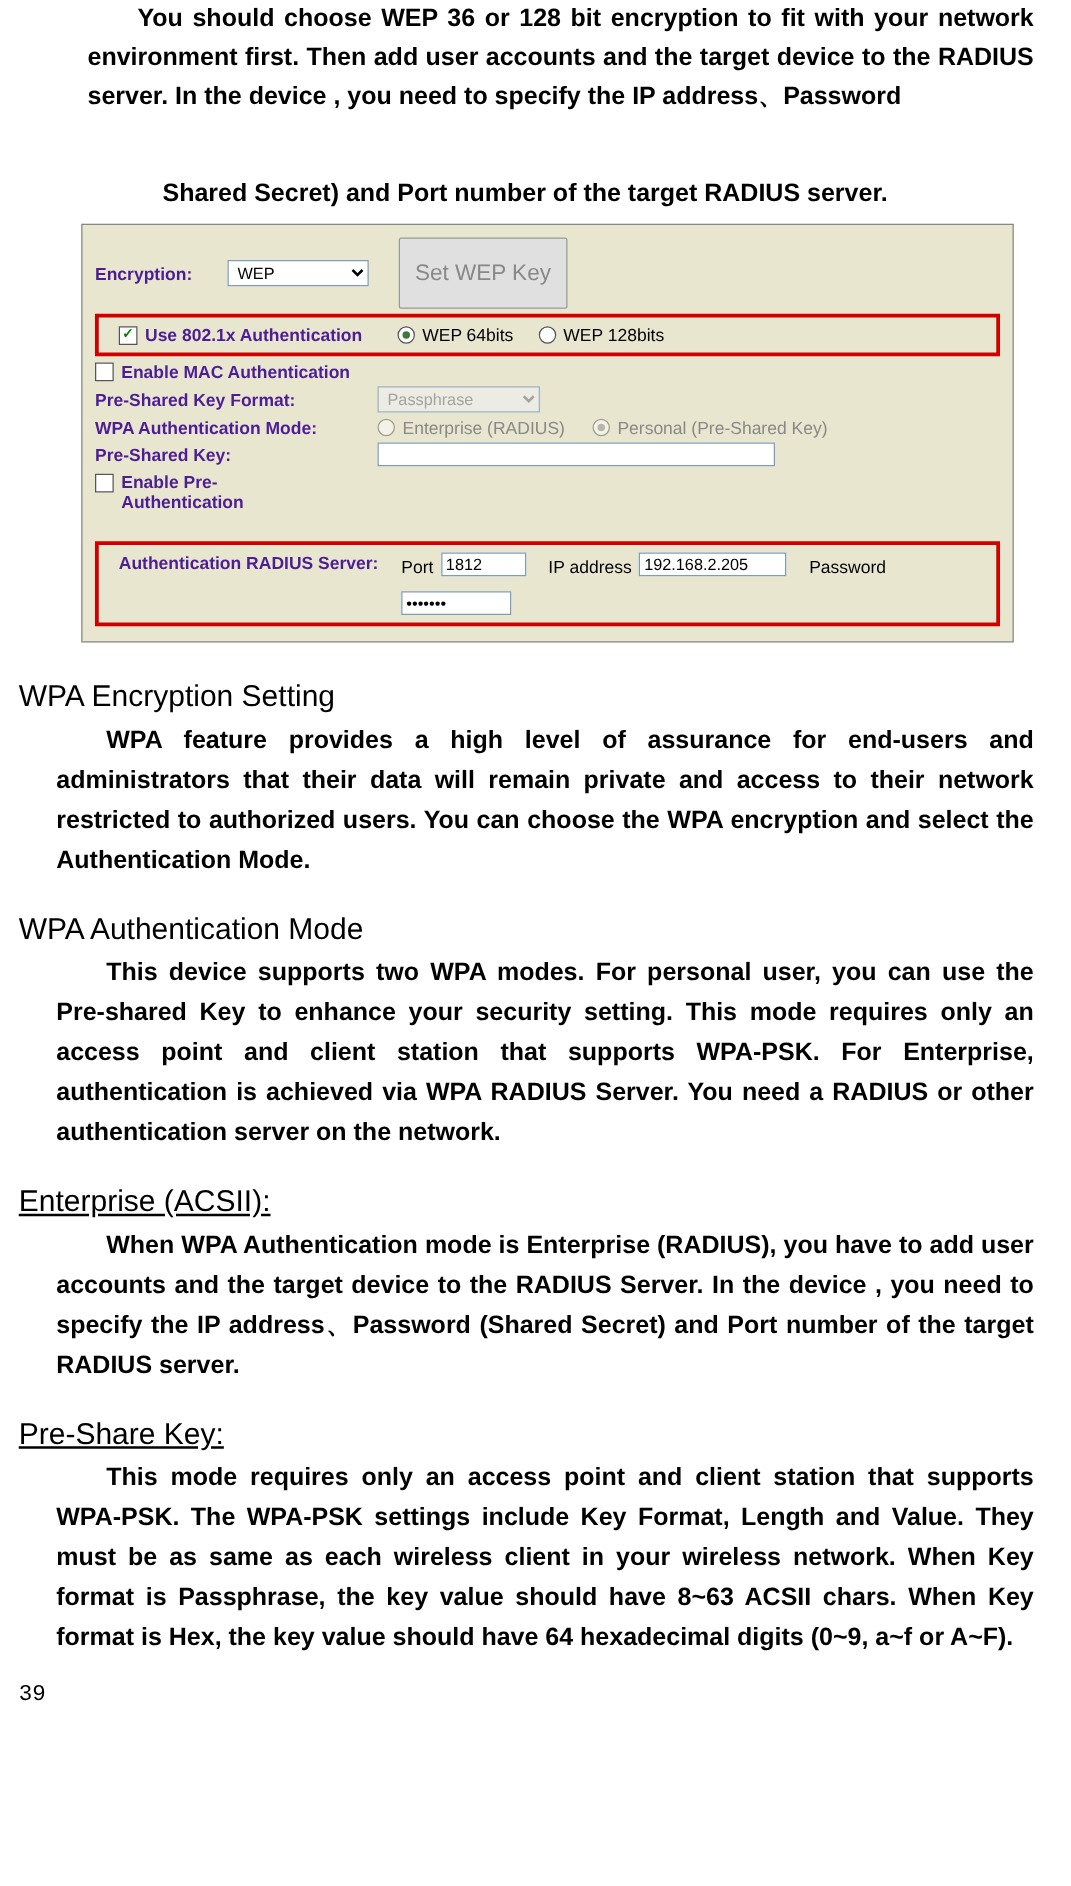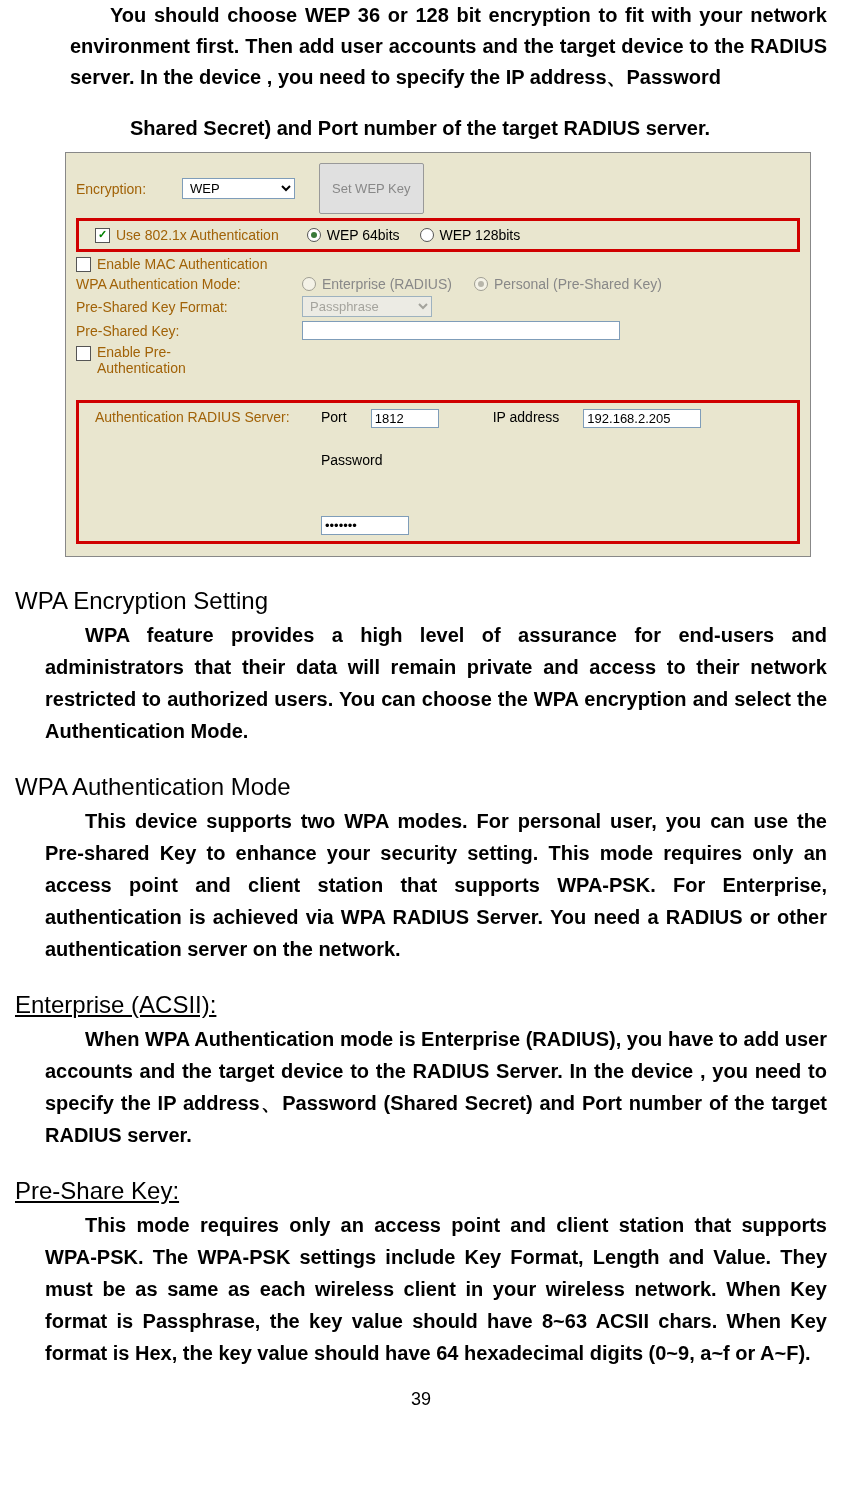--- a/index.html
+++ b/index.html
@@ -50,40 +50,40 @@
       box-sizing: border-box;
     }
     .row {
       display: flex;
       align-items: center;
       gap: 6px;
       margin: 4px 0;
       font-size: 14px;
     }
     .lbl {
-      font-weight: normal;
-      color: #a16207;
+      font-weight: bold;
+      color: #4c1d95;
     }
     .redbox {
       border: 3px solid #d00000;
       padding: 2px 16px;
       margin: 2px 0;
     }
     select, input[type="text"], input[type="password"] {
       font-size: 13px;
       padding: 1px 3px;
       border: 1px solid #7f9db9;
       background: white;
       font-family: Arial, sans-serif;
     }
     .btn {
       background: #e0e0e0;
       border: 1px solid #999;
       padding: 17px 12px;
-      font-size: 13px;
+      font-size: 18px;
       color: #888;
       border-radius: 2px;
     }
     .checkbox {
       display: inline-block;
       width: 13px;
       height: 13px;
       border: 1px solid #555;
       background: white;
       text-align: center;
@@ -119,36 +119,36 @@
     .radio.disabled {
       opacity: 0.5;
     }
     .radio.disabled.checked::after {
       background: #888;
     }
     .disabled-text {
       color: #888;
     }
     .page-num {
-      text-align: center;
+      text-align: left;
       font-size: 18px;
       margin-top: 20px;
-      font-family: Liberation Sans, sans-serif;
+      font-family: Liberation Mono, monospace;
     }
     .spacer {
       height: 26px;
     }
   </style>
 </head>
 <body>
 
 <div class="content">
   <div class="body-text indent">You should choose WEP 36 or 128 bit encryption to fit with your network environment first. Then add user accounts and the target device to the RADIUS server. In the device , you need to specify the IP address、Password</div>
   <div style="height:20px;"></div>
-  <div class="body-text" style="text-indent:60px;">Shared Secret) and Port number of the target RADIUS server.</div>
+  <div class="body-text" style="text-indent:60px;margin-top:27px;">Shared Secret) and Port number of the target RADIUS server.</div>
 
   <div class="screenshot">
     <div class="row">
       <span class="lbl" style="width:100px;">Encryption:</span>
       <select style="width:113px;">
         <option>WEP</option>
       </select>
       <span style="width:12px;"></span>
       <span class="btn">Set WEP Key</span>
     </div>
@@ -165,51 +165,51 @@
         <span>WEP 128bits</span>
       </div>
     </div>
 
     <div class="row">
       <span class="checkbox"></span>
       <span class="lbl">Enable MAC Authentication</span>
     </div>
 
     <div class="row">
+      <span class="lbl" style="width:220px;">Pre-Shared Key Format:</span>
+      <select disabled="" style="width:130px;color:#888;background:#eee;">
+        <option>Passphrase</option>
+      </select>
+    </div>
+
+    <div class="row">
       <span class="lbl" style="width:220px;">WPA Authentication Mode:</span>
       <span class="radio disabled"></span>
       <span class="disabled-text">Enterprise (RADIUS)</span>
       <span style="width:10px;"></span>
       <span class="radio disabled checked"></span>
       <span class="disabled-text">Personal (Pre-Shared Key)</span>
     </div>
 
     <div class="row">
-      <span class="lbl" style="width:220px;">Pre-Shared Key Format:</span>
-      <select disabled="" style="width:130px;color:#888;background:#eee;">
-        <option>Passphrase</option>
-      </select>
-    </div>
-
-    <div class="row">
       <span class="lbl" style="width:220px;">Pre-Shared Key:</span>
       <input type="text" style="width: 310px;">
     </div>
 
     <div class="row" style="align-items:flex-start;">
       <span class="checkbox" style="margin-top:2px;"></span>
       <span class="lbl" style="width:120px;">Enable Pre-Authentication</span>
     </div>
 
     <div style="height:18px;"></div>
 
     <div class="redbox">
       <div class="row" style="flex-wrap:wrap;align-items:flex-start;">
         <span class="lbl" style="width:220px;">Authentication RADIUS Server:</span>
-        <div style="display:flex;flex-wrap:wrap;gap:24px;align-items:flex-start;flex:1;">
+        <div style="display:flex;flex-wrap:wrap;gap:6px;align-items:flex-end;flex:1;">
           <span>Port</span>
           <input type="text" style="width: 60px;" value="1812">
           <span style="width:6px;"></span>
           <span>IP address</span>
           <input type="text" style="width: 110px;" value="192.168.2.205">
           <span style="width:6px;"></span>
           <span>Password</span>
           <div style="flex-basis:100%;height:0;"></div>
           <input type="text" style="width: 80px;" value="•••••••">
         </div>

